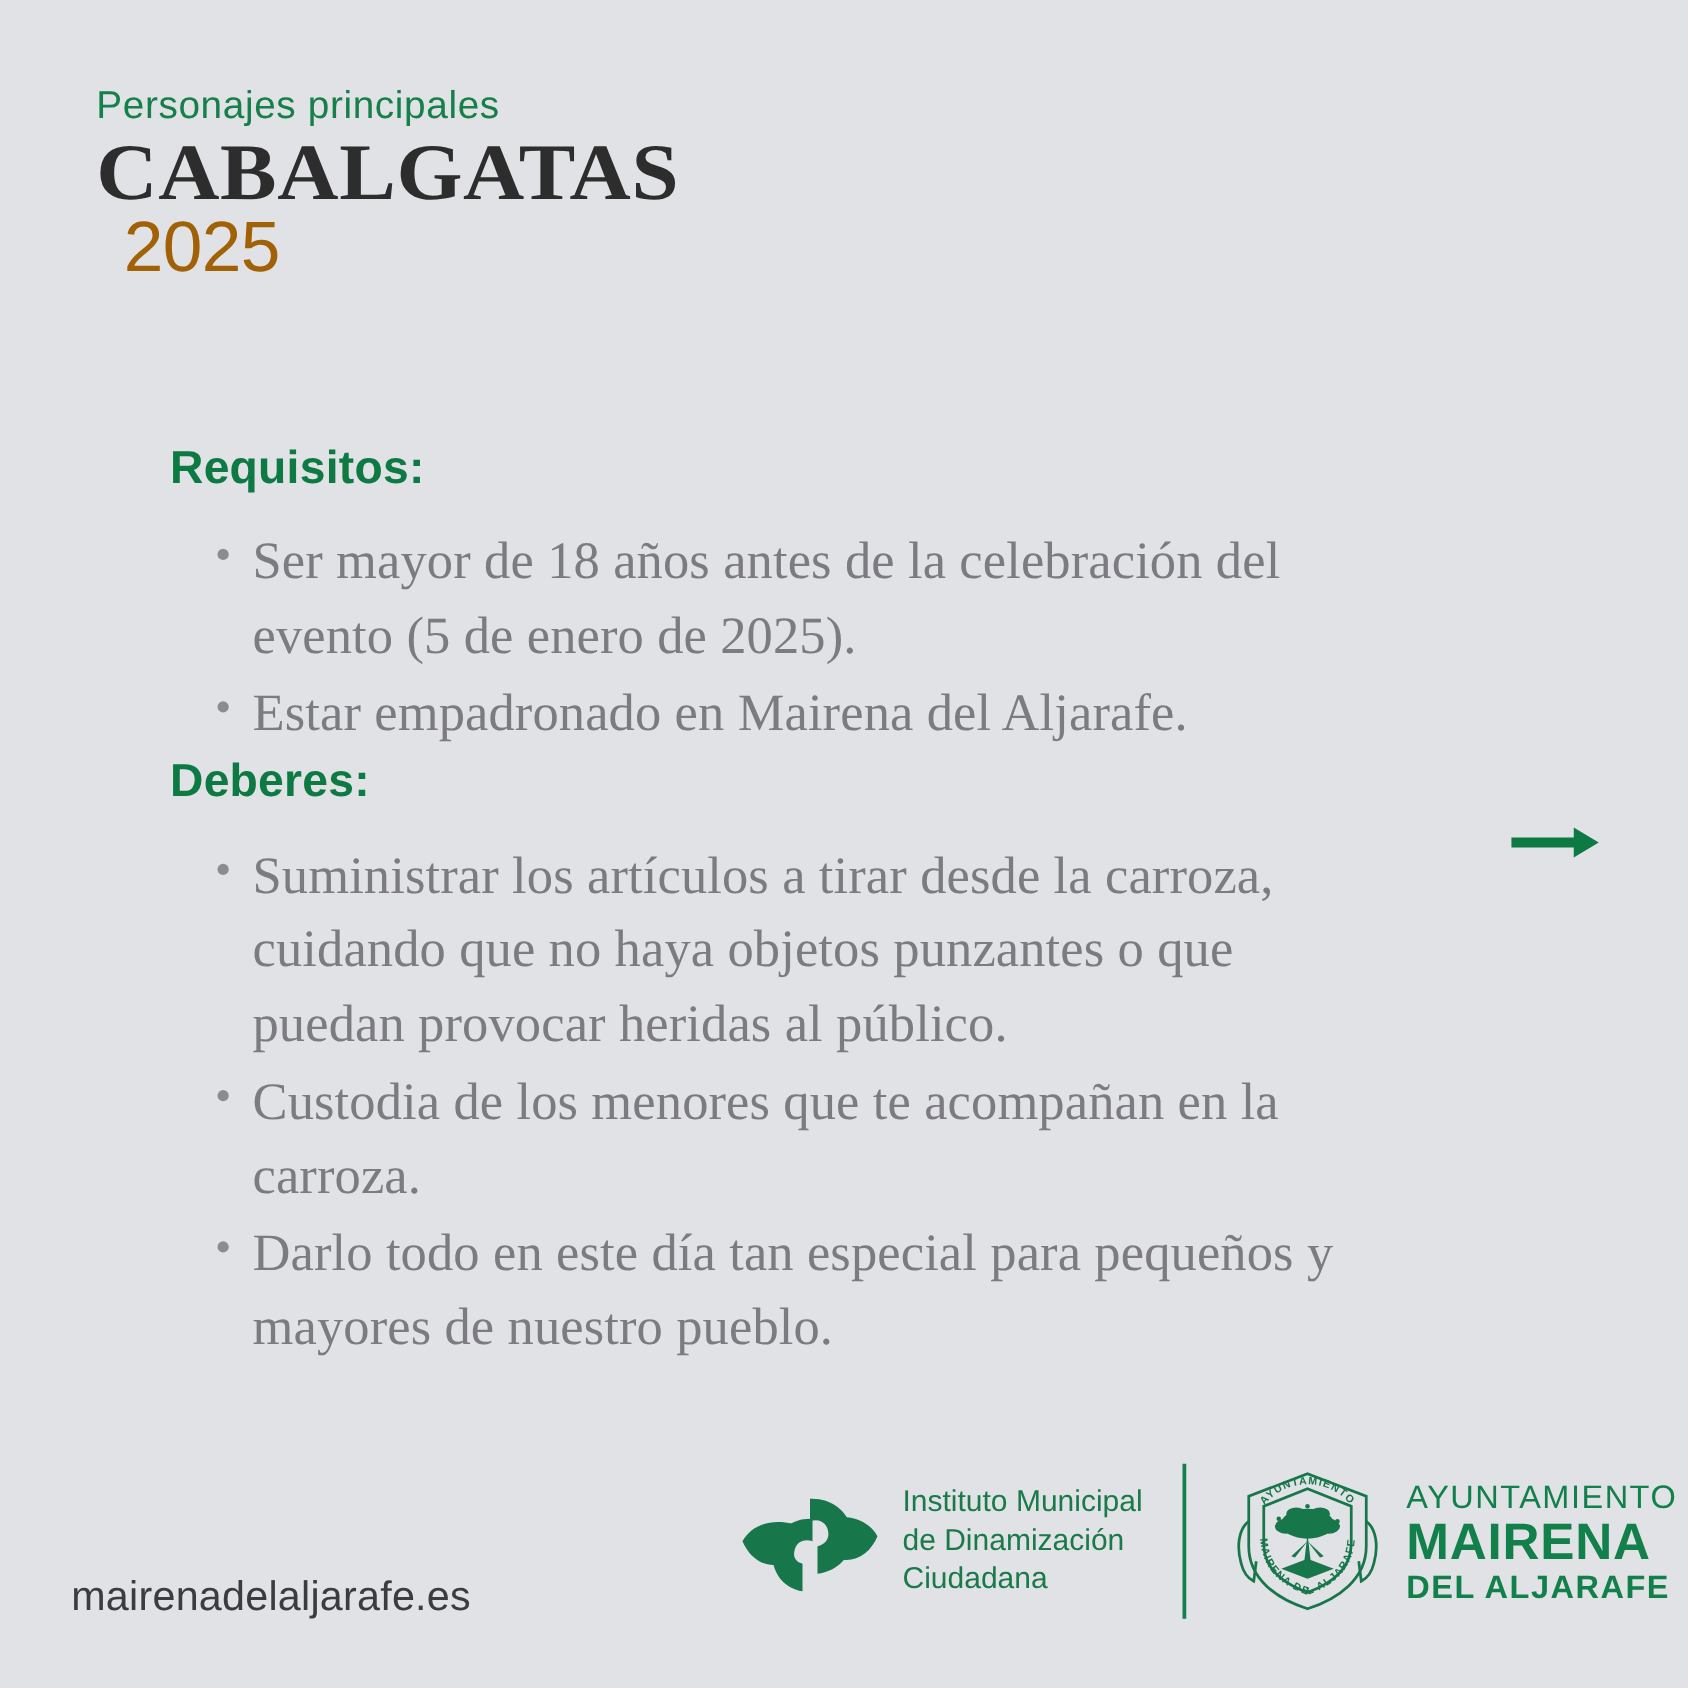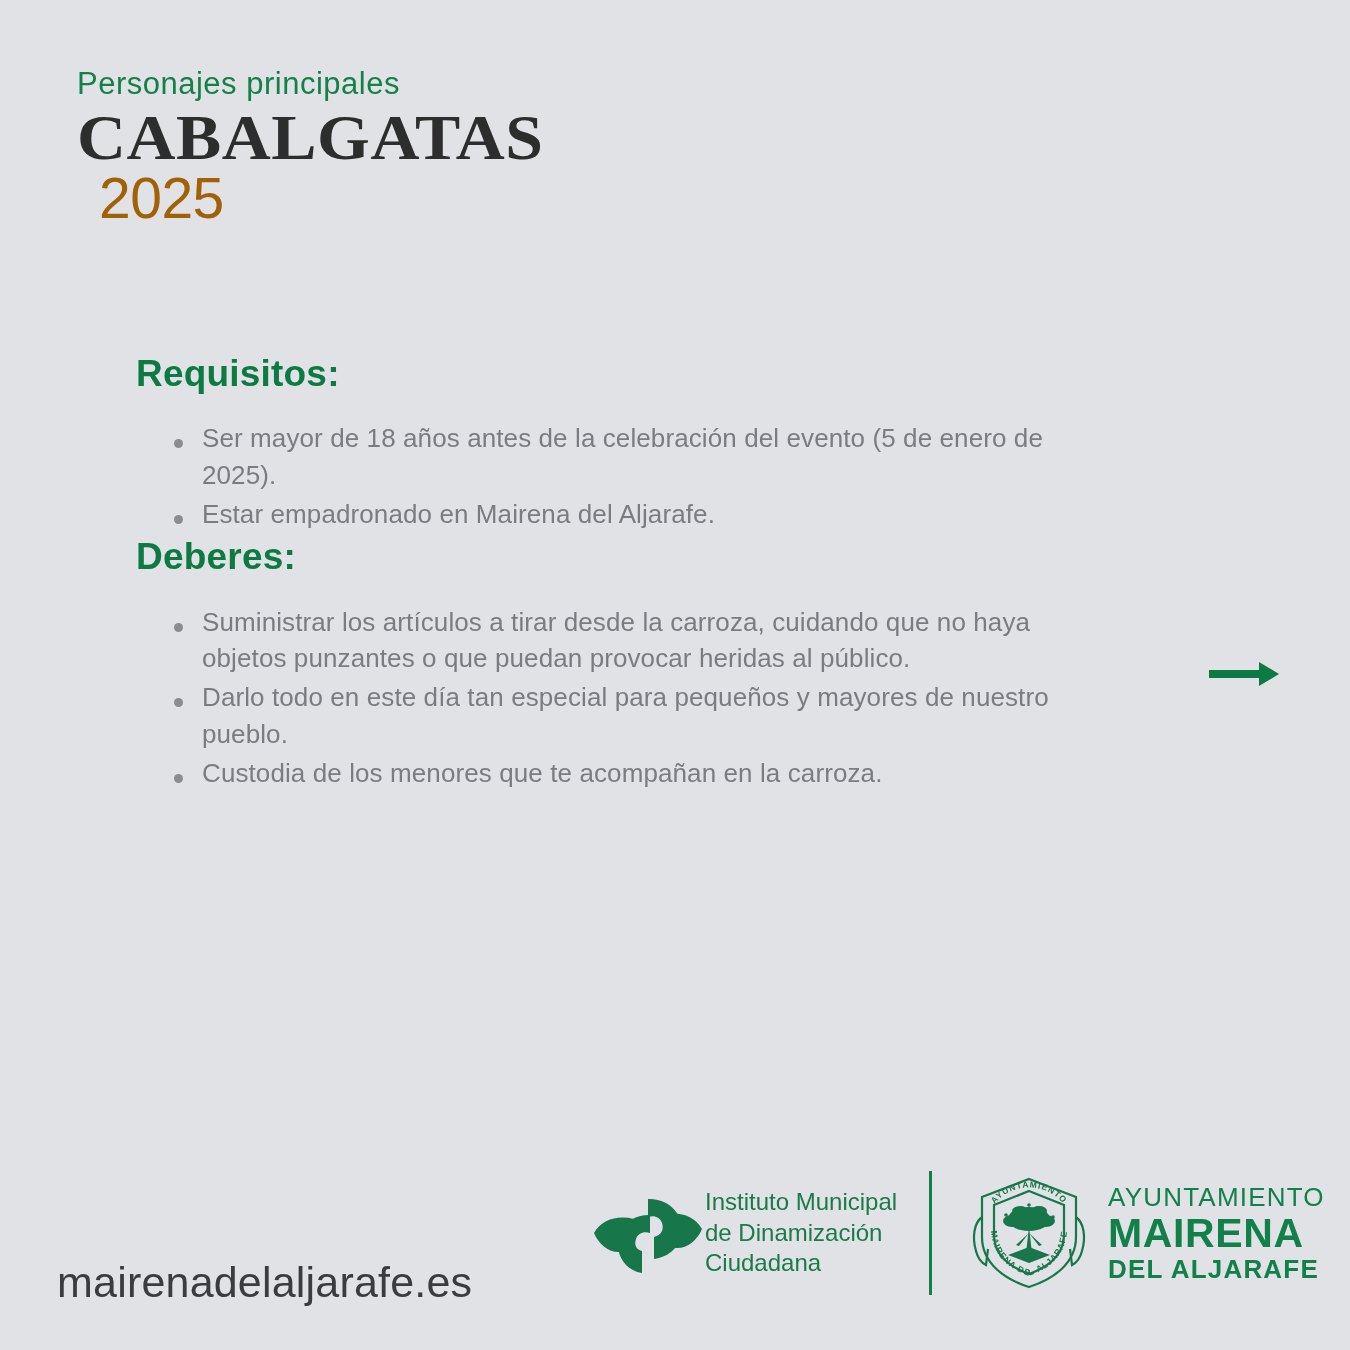--- a/index.html
+++ b/index.html
@@ -76,22 +76,22 @@
     line-height: 1.2;
     margin: 0 0 24px 0;
   }
   .bullets {
     list-style: none;
     margin: 0;
     padding: 0 0 0 38px;
   }
   .bullets li {
     position: relative;
-    font-family: Liberation Sans, sans-serif;
-    font-size: 26px;
+    font-family: Liberation Serif, serif;
+    font-size: 42px;
     font-weight: 400;
     color: #7b7b81;
     line-height: 1.42;
     letter-spacing: 0.1px;
     margin-bottom: 2px;
     padding-left: 28px;
     max-width: 880px;
   }
   .bullets li::before {
     content: "";
@@ -118,21 +118,21 @@
     position: absolute;
     left: 592px;
     top: 1168px;
     display: flex;
     align-items: center;
     height: 130px;
   }
   .logo-imd {
     display: flex;
     align-items: center;
-    gap: 1px;
+    gap: 18px;
   }
   .imd-mark { width: 112px; height: 88px; flex: 0 0 auto; }
   .imd-text {
     font-family: "Liberation Sans", sans-serif;
     font-size: 24px;
     line-height: 1.28;
     color: #1a7a4a;
     font-weight: 400;
     white-space: nowrap;
   }
@@ -157,21 +157,21 @@
   }
   .ayto-l1 { font-size: 26px; font-weight: 400; letter-spacing: 1.2px; }
   .ayto-l2 { font-size: 41px; font-weight: 700; letter-spacing: 0.6px; }
   .ayto-l3 { font-size: 26px; font-weight: 700; letter-spacing: 1.2px; }
 
   .site-url {
     position: absolute;
     left: 57px;
     top: 1258px;
     font-family: "Liberation Sans", sans-serif;
-    font-size: 43px;
+    font-size: 33px;
     font-weight: 400;
     color: #3b3b40;
     letter-spacing: 0.2px;
     white-space: nowrap;
   }
 </style>
 </head>
 <body>
 
 <div class="poster">
@@ -191,22 +191,22 @@
       <ul class="bullets">
         <li>Ser mayor de 18 años antes de la celebración del evento (5 de enero de 2025).</li>
         <li>Estar empadronado en Mairena del Aljarafe.</li>
       </ul>
     </div>
 
     <div class="section">
       <h2 class="section-heading">Deberes:</h2>
       <ul class="bullets">
         <li>Suministrar los artículos a tirar desde la carroza, cuidando que no haya objetos punzantes o que puedan provocar heridas al público.</li>
+        <li>Custodia de los menores que te acompañan en la carroza.</li>
         <li>Darlo todo en este día tan especial para pequeños y mayores de nuestro pueblo.</li>
-        <li>Custodia de los menores que te acompañan en la carroza.</li>
       </ul>
     </div>
 
   </div>
 
   <div class="arrow">
     <svg viewBox="0 0 72 48" width="72" height="48" aria-hidden="true">
       <path d="M0 20 H50 V12 L70 24 L50 36 V28 H0 Z" fill="#0d7a43"></path>
     </svg>
   </div>

